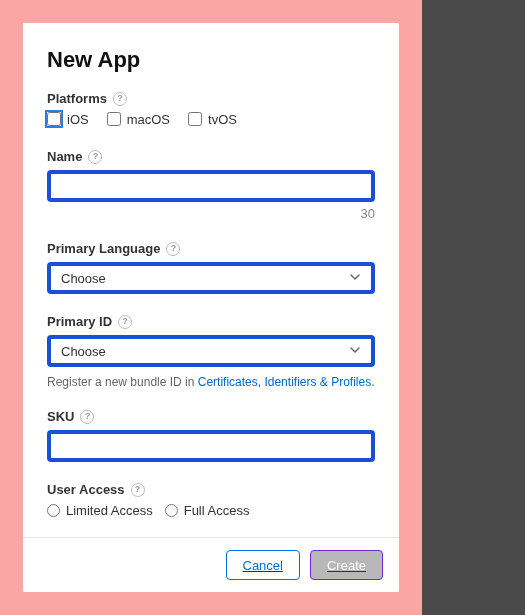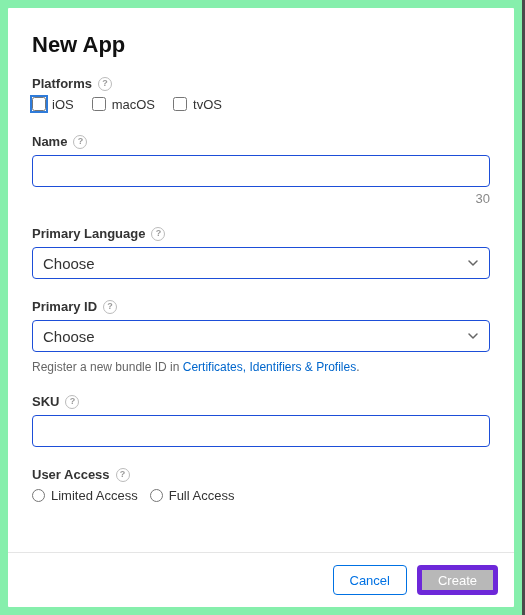--- a/index.html
+++ b/index.html
@@ -5,25 +5,25 @@
   html, body {
     margin: 0;
     padding: 0;
     background: #4a4a4a;
     font-family: -apple-system, BlinkMacSystemFont, "Segoe UI", Helvetica, Arial, sans-serif;
     font-size: 13px;
     color: #333;
   }
   .window {
     box-sizing: border-box;
-    width: 522px;
+    width: 422px;
     height: 615px;
     margin: 0;
-    padding: 8px;
-    background: #86efac;
+    padding: 23px;
+    background: #fca5a5;
   }
   .panel {
     background: #fff;
     width: 100%;
     height: 100%;
     box-sizing: border-box;
     display: flex;
     flex-direction: column;
     border-radius: 1px;
   }
@@ -81,24 +81,24 @@
     outline: 2px solid #2f7bd9;
     outline-offset: 0;
   }
   .section {
     margin-bottom: 20px;
   }
   .text-input, .select {
     box-sizing: border-box;
     width: 100%;
     height: 32px;
-    border: 1px solid #1d4ed8;
+    border: 4px solid #1d4ed8;
     border-radius: 4px;
     padding: 0 10px;
-    font-size: 15px;
+    font-size: 13px;
     color: #333;
     background: #fff;
   }
   .select {
     display: flex;
     align-items: center;
     justify-content: space-between;
     cursor: pointer;
   }
   .select .placeholder {
@@ -138,40 +138,41 @@
     width: 13px;
     height: 13px;
     margin: 0;
   }
   .footer {
     border-top: 1px solid #e5e5e5;
     padding: 12px 16px;
     display: flex;
     justify-content: flex-end;
     gap: 10px;
+    text-decoration: underline;
   }
   .btn {
     height: 30px;
     padding: 0 16px;
     border-radius: 4px;
     font-size: 13px;
     cursor: pointer;
     display: inline-flex;
     align-items: center;
     justify-content: center;
   }
   .btn-secondary {
     background: #fff;
     color: #0071e3;
     border: 1px solid #0071e3;
   }
   .btn-primary {
     background: #b8b8b8;
     color: #fff;
-    border: 5px solid #6d28d9;
+    border: 1px solid #6d28d9;
   }
 </style>
 </head>
 <body>
 
 <div class="window">
   <div class="panel">
     <div class="content">
 
       <h1 class="title">New App</h1>

